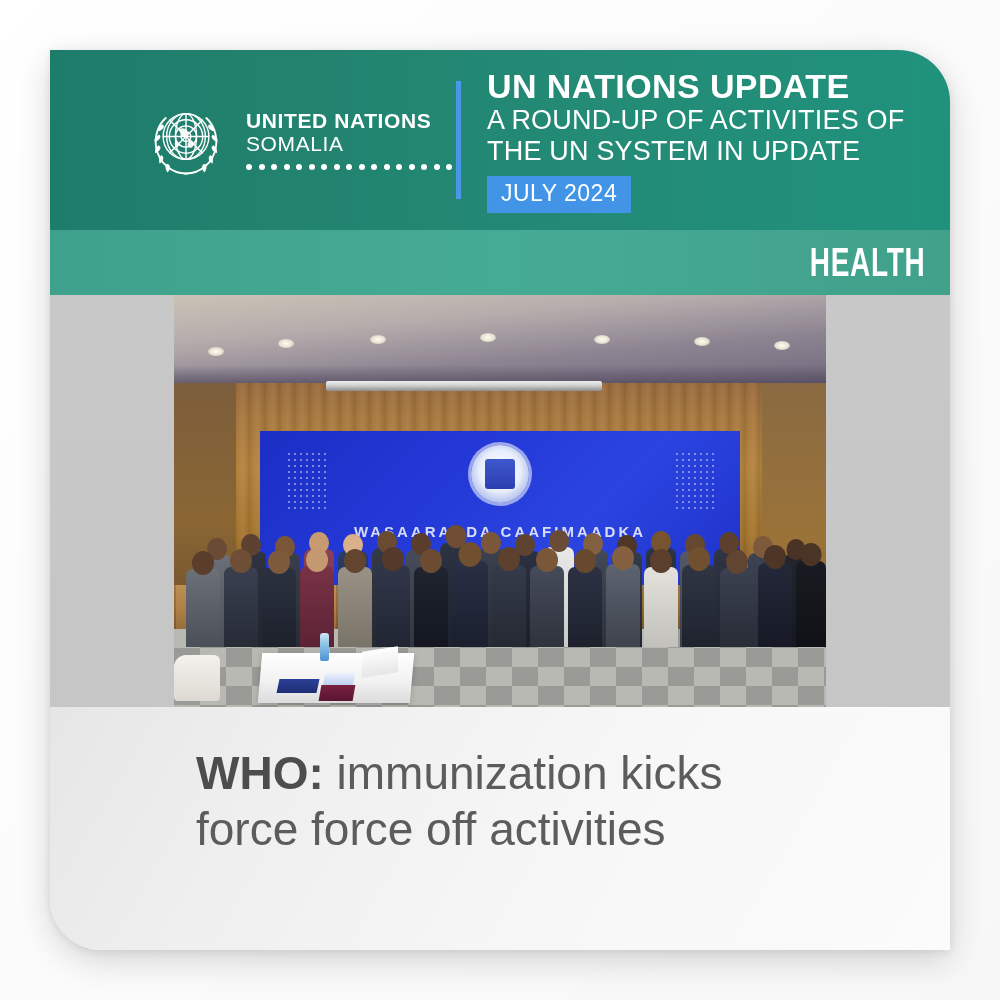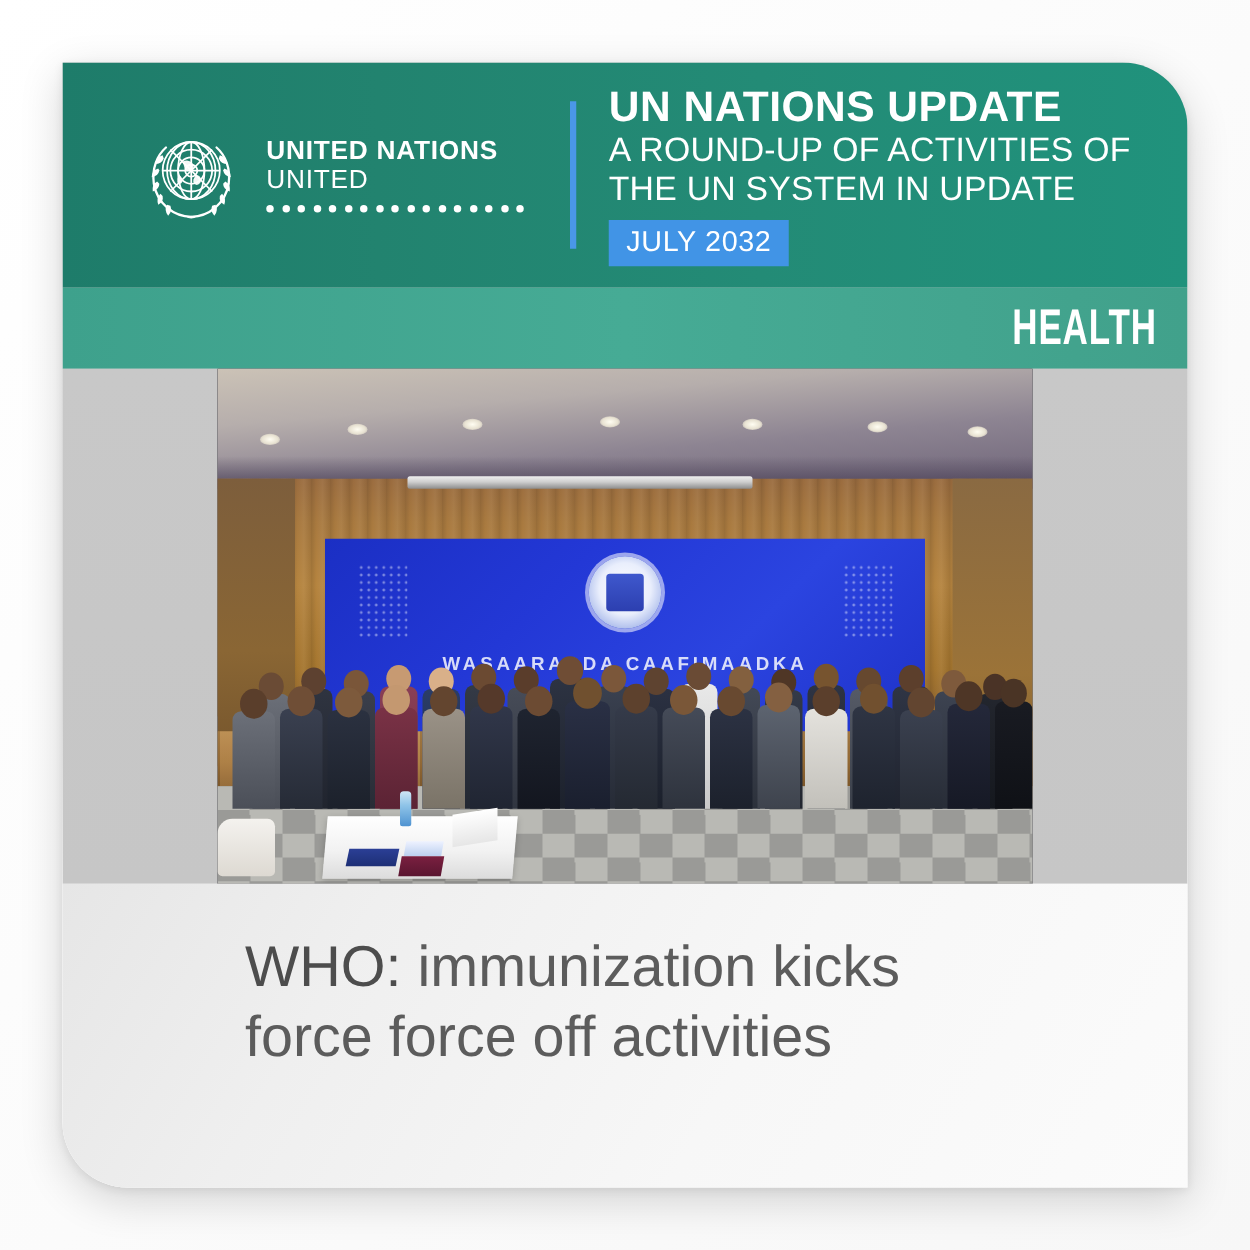--- a/index.html
+++ b/index.html
@@ -39,21 +39,21 @@
     height: 180px;
     background: linear-gradient(90deg, #1e7c6a 0%, #22836f 28%, #238b76 62%, #20927c 100%);
     display: flex;
     align-items: center;
     box-sizing: border-box;
   }
 
   .brand {
     display: flex;
     align-items: center;
-    padding-left: 59px;
+    padding-left: 92px;
     width: 400px;
     box-sizing: border-box;
   }
   .un-emblem { width: 88px; height: 88px; flex: 0 0 88px; }
   .brand-text { margin-left: 16px; }
   .brand-line1 {
     color: #ffffff;
     font-size: 21px;
     font-weight: bold;
     letter-spacing: 0.6px;
@@ -281,21 +281,21 @@
     padding: 38px 0 0 146px;
     box-sizing: border-box;
   }
   .caption {
     color: #5c5c5c;
     font-size: 46px;
     line-height: 1.22;
     font-weight: normal;
     max-width: 560px;
   }
-  .caption b { color: #4d4d4d; font-weight: normal; margin-top: 36px; }
+  .caption b { color: #4d4d4d; font-weight: bold; margin-top: 36px; }
 </style>
 </head>
 <body>
 
 <div id="page">
 
   <div id="card">
 
     <div class="header">
 
@@ -333,21 +333,21 @@
               <path d="M80 44 q6 2 6 8 q-6 -1 -7 -6z"></path>
               <path d="M81 56 q5 3 4 9 q-6 -2 -6 -7z"></path>
               <path d="M78 67 q4 4 2 10 q-5 -3 -4 -8z"></path>
               <path d="M72 77 q3 5 -1 10 q-4 -4 -2 -9z"></path>
               <path d="M44 87 q6 3 12 0 q-6 5 -12 0z"></path>
             </g>
           </svg>
         </div>
         <div class="brand-text">
           <div class="brand-line1">UNITED NATIONS</div>
-          <div class="brand-line2">UNITED</div>
+          <div class="brand-line2">SOMALIA</div>
           <div class="dots">
             <i></i>
               <i></i>
               <i></i>
               <i></i>
               <i></i>
               <i></i>
               <i></i>
               <i></i>
               <i></i>
@@ -362,21 +362,21 @@
           </div>
         </div>
       </div>
 
       <div class="divider-bar"></div>
 
       <div class="titles">
         <div class="t-main">UN NATIONS UPDATE</div>
         <div class="t-sub">A ROUND-UP OF ACTIVITIES OF</div>
         <div class="t-sub">THE UN SYSTEM IN UPDATE</div>
-        <div class="t-badge">JULY 2032</div>
+        <div class="t-badge">JULY 2024</div>
       </div>
     </div>
 
     <div class="section-banner">
       <div class="label">HEALTH</div>
     </div>
 
     <div class="photo-zone">
       <div class="photo">
 

